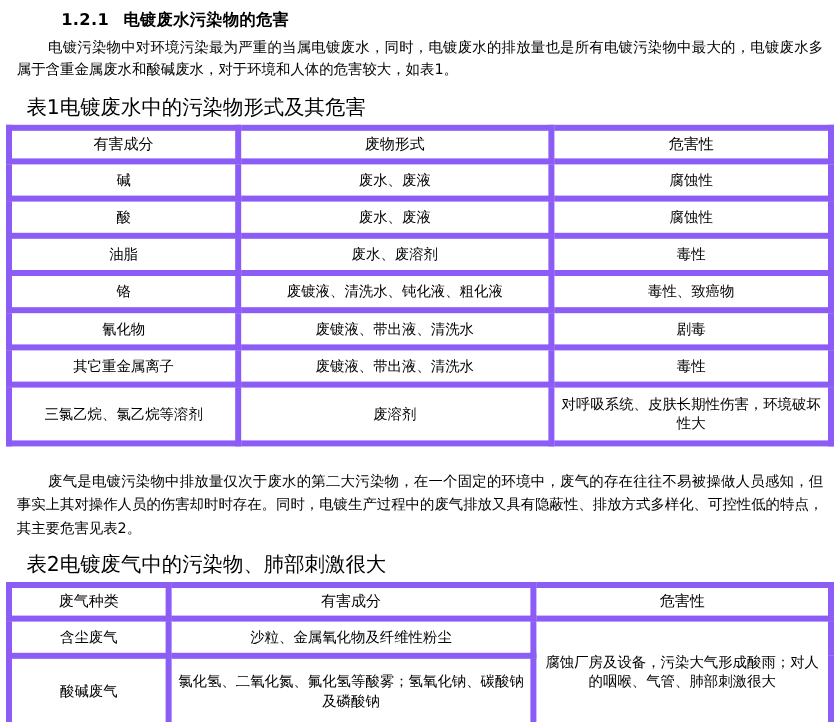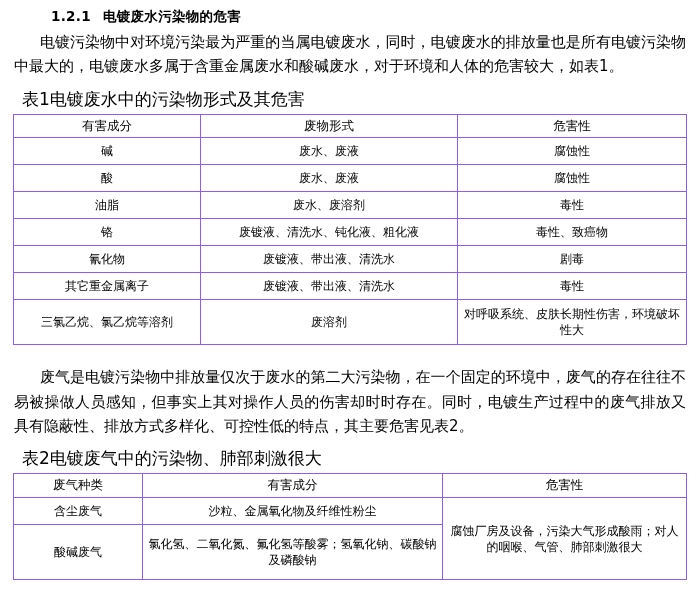--- a/index.html
+++ b/index.html
@@ -29,35 +29,35 @@
     letter-spacing: 0.3px;
   }
   .sec-heading .num {
     margin-right: 12px;
     margin-left: 29px;
   }
   .para {
     margin: 0 14px 0 14px;
     text-indent: 26px;
     line-height: 1.62;
-    font-size: 15px;
+    font-size: 12px;
     text-align: justify;
   }
   .table-caption {
     font-size: 17px;
     margin: 9px 0 3px 22px;
   }
   table {
     border-collapse: collapse;
     margin: 0 auto;
     width: 658px;
     table-layout: fixed;
   }
   table td, table th {
-    border: 1px solid #8b5cf6;
+    border: 5px solid #8b5cf6;
     text-align: center;
     vertical-align: middle;
     font-size: 12px;
     padding: 3px 2px;
     line-height: 1.35;
     font-weight: normal;
   }
   table th {
     font-size: 12.5px;
   }

